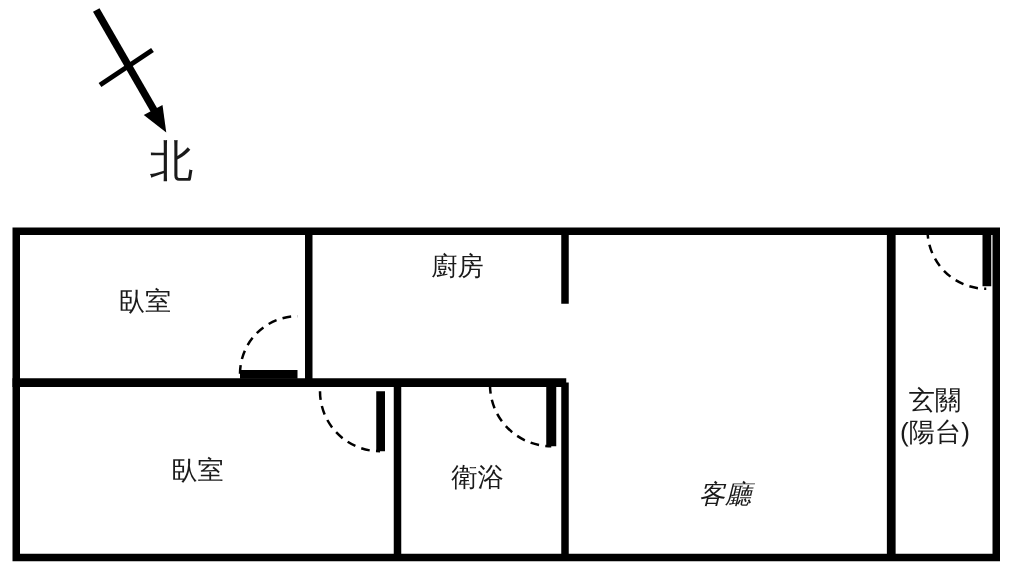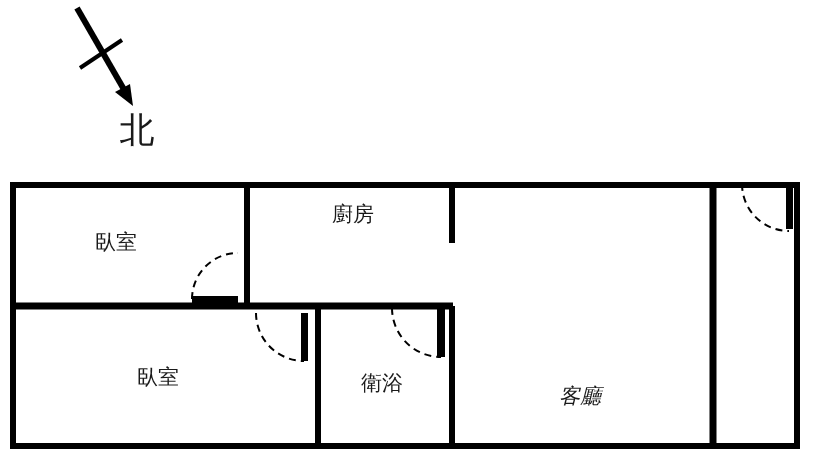--- a/index.html
+++ b/index.html
@@ -97,22 +97,26 @@
       <path class="swing-arc" d="M 256 313 A 48 48 0 0 0 304 361"></path>
       <path class="swing-arc" d="M 392 308 A 49 49 0 0 0 441 357"></path>
       <path class="swing-arc" d="M 742 184 A 47 47 0 0 0 789 231"></path>
     </g>
   </svg>
 
   <div class="label north" style="left:137px; top:112px;">北</div>
 
   <div class="label" style="left:116px; top:231px;">臥室</div>
 
-  <div class="label" style="left:353px; top:203px;">廚房</div>
+  <div class="label" style="left:366px; top:203px;">廚房</div>
 
   <div class="label" style="left:158px; top:366px;">臥室</div>
 
   <div class="label" style="left:382px; top:372px;text-align:center;">衛浴</div>
 
   <div class="label" style="left:580px; top:385px;font-style:italic;">客廳</div>
 
+  <div class="label two-line" style="left:748px; top:308px;">
+    <div>玄關</div>
+    <div>(陽台)</div>
+  </div>
 
 </div>
 
 </body></html>

